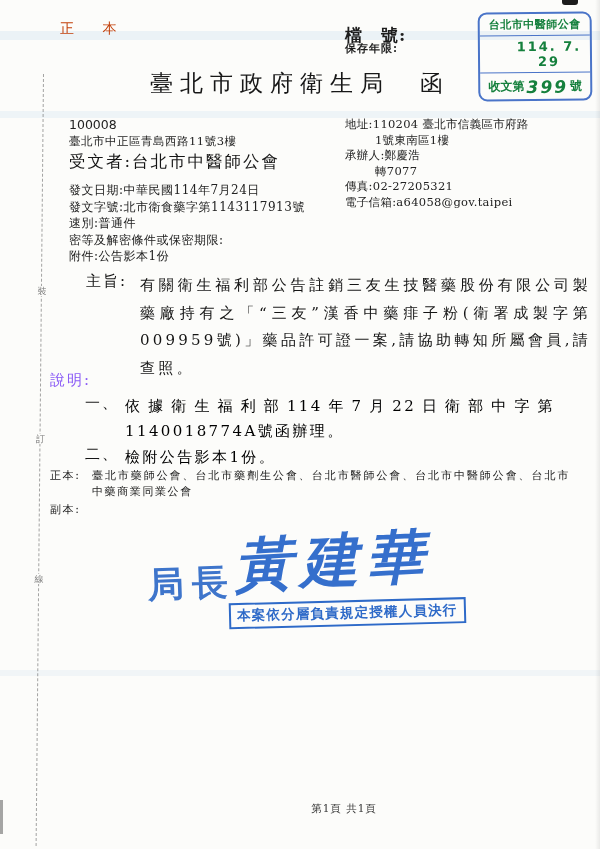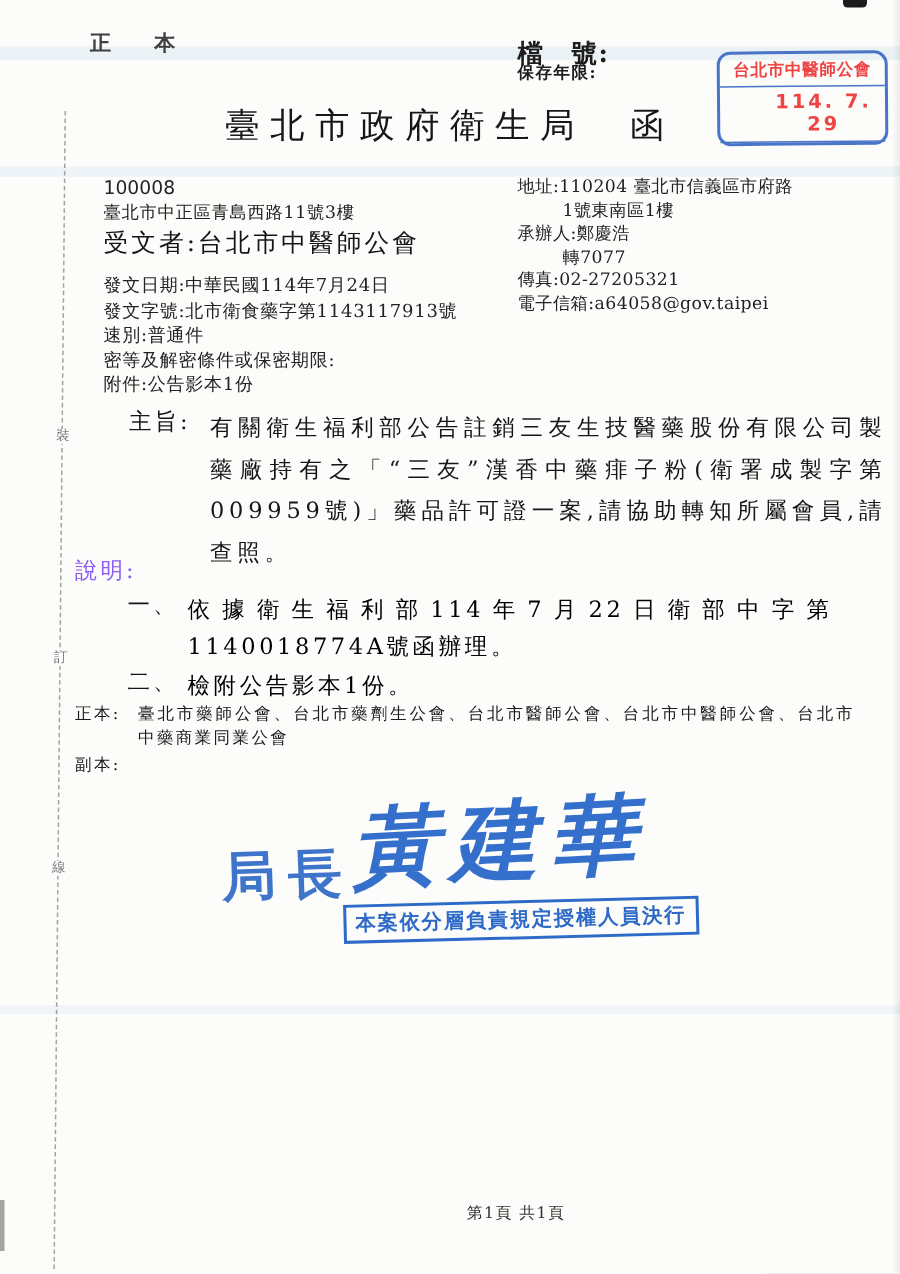--- a/index.html
+++ b/index.html
@@ -18,27 +18,27 @@
   .left-smudge{position:absolute;left:0;top:800px;width:3px;height:34px;background:rgba(60,60,60,0.45);}
   .right-shade{position:absolute;right:0;top:0;width:5px;height:100%;background:linear-gradient(to left,rgba(0,0,0,0.07),rgba(0,0,0,0));}
 
   
   .binding-line{position:absolute;left:43px;top:74px;height:772px;width:0;
     border-left:1px dashed rgba(90,90,90,0.55);transform:rotate(0.55deg);transform-origin:top;}
   .binding-mark{position:absolute;left:-6px;width:12px;text-align:center;
     font-size:9px;color:#777;background:#fcfcfa;line-height:10px;}
   .bm0{top:212px;} .bm1{top:360px;} .bm2{top:500px;}
 
-  .copy-type{position:absolute;left:60px;top:20px;font-size:14px;letter-spacing:12px;color:#404040;font-weight:bold;}
+  .copy-type{position:absolute;left:60px;top:20px;font-size:14px;letter-spacing:12px;color:#c2410c;font-weight:normal;}
   .fileno{position:absolute;left:345px;top:24px;font-size:17px;color:#1d1d1d;font-weight:bold;letter-spacing:1px;}
   .retention{position:absolute;left:345px;top:41px;font-size:11px;color:#1d1d1d;font-weight:bold;letter-spacing:1px;}
 
   
-  .stamp{position:absolute;left:478px;top:34px;width:110px;
-    border:2.5px solid #4a74c8;border-radius:9px;color:#ef4444;
+  .stamp{position:absolute;left:478px;top:12px;width:110px;
+    border:2.5px solid #4a74c8;border-radius:9px;color:#15803d;
     transform:rotate(-0.5deg);background:rgba(255,255,255,0.0);}
   .stamp-row{text-align:center;padding:3px 2px;}
   .stamp-org{font-size:11px;letter-spacing:0.5px;border-bottom:1.5px solid #4a74c8;font-weight:bold;}
   .stamp-date{font-size:13px;font-weight:bold;letter-spacing:2px;border-bottom:1.5px solid #4a74c8;font-family:"DejaVu Sans","Liberation Sans",sans-serif;padding-left:30px;}
   .stamp-receipt{font-size:12px;font-weight:bold;display:flex;align-items:center;justify-content:center;gap:2px;}
   .stamp-receipt .hand-no{font-size:17px;font-style:italic;letter-spacing:2px;transform:translateY(1px);font-family:"DejaVu Sans","Liberation Sans",sans-serif;}
 
   .doc-title{position:absolute;left:0;top:68px;width:100%;text-align:center;
     font-size:23px;letter-spacing:7px;color:#171717;}
 
@@ -98,20 +98,25 @@
     <span class="binding-mark bm2">線</span>
   </div>
 
   <div class="copy-type">正 本</div>
   <div class="fileno">檔　號:</div>
   <div class="retention">保存年限:</div>
 
   <div class="stamp">
     <div class="stamp-row stamp-org">台北市中醫師公會</div>
     <div class="stamp-row stamp-date">114. 7. 29</div>
+    <div class="stamp-row stamp-receipt">
+      <span>收文第</span>
+      <span class="hand-no">399</span>
+      <span>號</span>
+    </div>
   </div>
 
   <div class="doc-title">臺北市政府衛生局　函</div>
 
   <div class="zip">100008</div>
   <div class="addr">臺北市中正區青島西路11號3樓</div>
   <div class="recipient">受文者:台北市中醫師公會</div>
 
   <div class="meta-left">
     <div>發文日期:中華民國114年7月24日</div>

